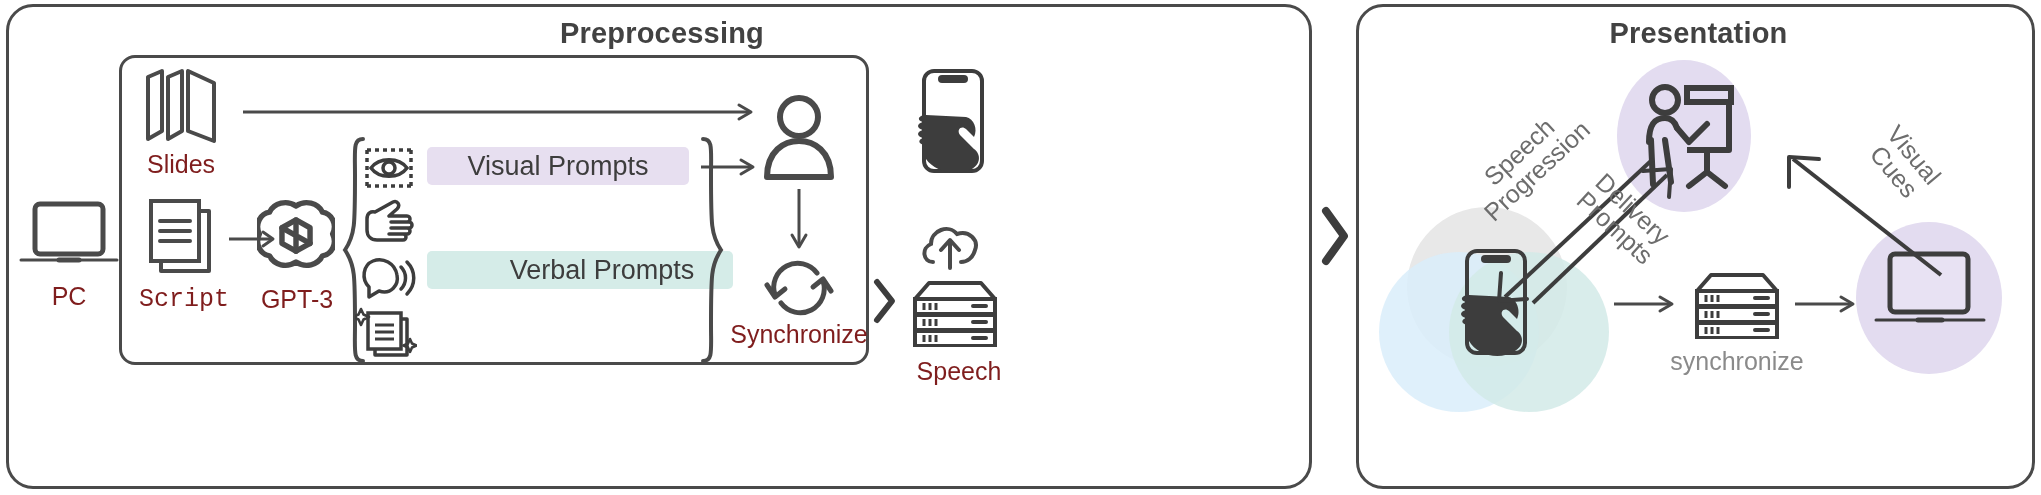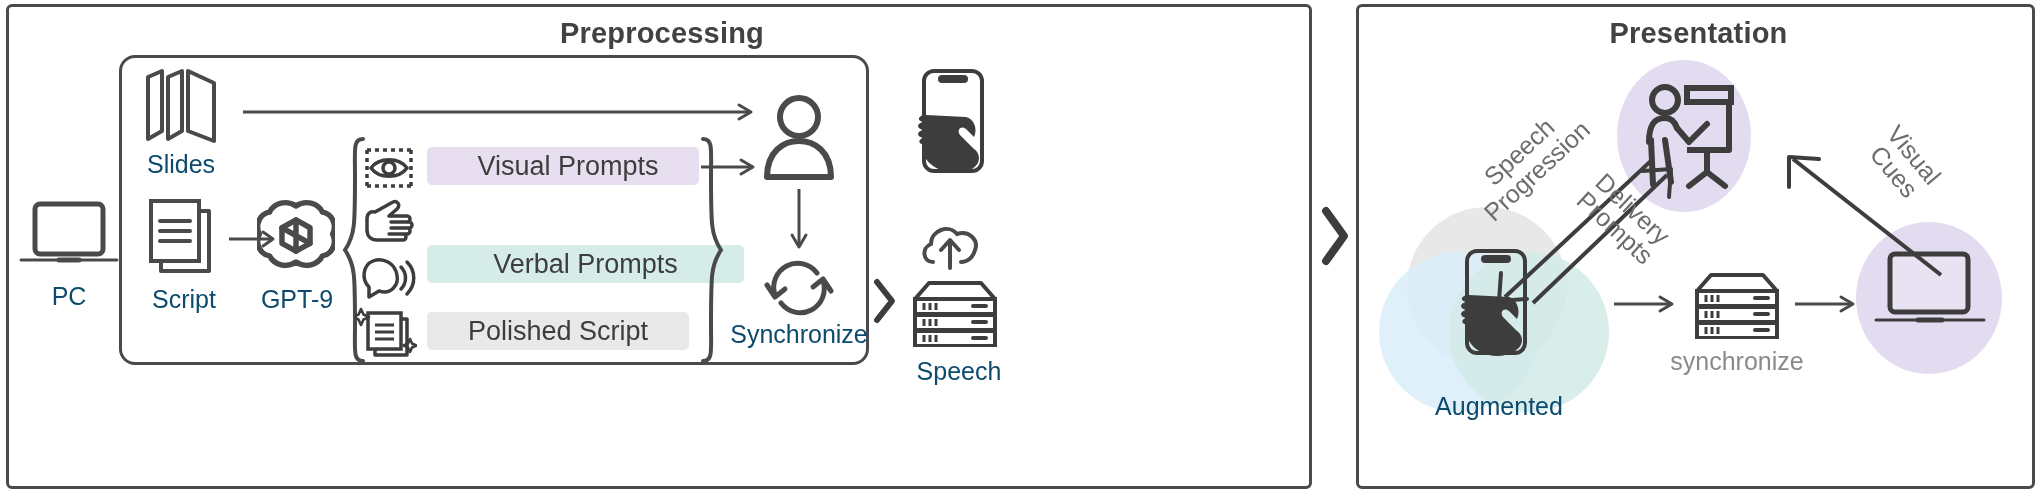--- a/index.html
+++ b/index.html
@@ -7,21 +7,21 @@
     width:2041px;height:495px;
     font-family:"Liberation Sans","DejaVu Sans",sans-serif;
     color:#414141;
     overflow:hidden;
   }
   #root{position:relative;width:2041px;height:495px;}
 
   .panel{
     position:absolute;
     border:3px solid #4a4a4a;
-    border-radius:6px;
+    border-radius:27px;
     background:#fff;
     box-sizing:border-box;
   }
   #panel-pre{left:6px;top:4px;width:1306px;height:485px;}
   #panel-pres{left:1356px;top:4px;width:679px;height:485px;}
 
   .panel-title{
     position:absolute;
     font-size:29px;
     font-weight:bold;
@@ -38,21 +38,21 @@
     left:110px;top:48px;width:750px;height:310px;
     border:3px solid #4a4a4a;
     border-radius:16px;
     box-sizing:border-box;
     background:#fff;
   }
 
   .lbl{
     position:absolute;
     font-size:25px;
-    color:#0c4a6e;
+    color:#7f1d1d;
     white-space:nowrap;
     text-align:center;
   }
 
   .badge{
     position:absolute;
     height:38px;
     line-height:38px;
     border-radius:5px;
     font-size:27px;
@@ -116,39 +116,39 @@
     </div>
     <div class="lbl" style="left:112px;top:143px;width:120px;">Slides</div>
 
     <div class="ico" style="left:138px;top:190px;">
       <svg width="72" height="82" viewBox="0 0 72 82">
         <path d="M14 14 H52 L62 14 L62 74 H14 Z" fill="none" stroke="#4a4a4a" stroke-width="4" stroke-linejoin="round"></path>
         <rect x="4" y="4" width="48" height="60" fill="#fff" stroke="#4a4a4a" stroke-width="4"></rect>
         <path d="M13 24 H43 M13 34 H43 M13 44 H43" stroke="#4a4a4a" stroke-width="4" stroke-linecap="round"></path>
       </svg>
     </div>
-    <div class="lbl" style="left:110px;top:278px;width:130px;">Script</div>
+    <div class="lbl" style="left:110px;top:278px;width:130px;font-family:Liberation Mono, monospace;">Script</div>
 
     <div class="ico" style="left:218px;top:222px;">
       <svg width="54" height="20" viewBox="0 0 54 20">
         <path d="M2 10 H44" stroke="#4a4a4a" stroke-width="3"></path>
         <path d="M36 3 L46 10 L36 17" fill="none" stroke="#4a4a4a" stroke-width="3" stroke-linecap="round" stroke-linejoin="round"></path>
       </svg>
     </div>
 
     <div class="ico" style="left:248px;top:188px;">
       <svg width="78" height="78" viewBox="0 0 100 100">
         <g fill="none" stroke="#4a4a4a" stroke-width="7" stroke-linejoin="round" stroke-linecap="round">
           <path d="M50 14 C62 6 78 10 84 22 C96 24 103 38 97 50 C103 62 96 76 84 78 C78 90 62 94 50 86 C38 94 22 90 16 78 C4 76 -3 62 3 50 C-3 38 4 24 16 22 C22 10 38 6 50 14 Z"></path>
           <path d="M50 32 L68 42 L68 62 L50 72 L32 62 L32 42 Z"></path>
           <path d="M50 32 L50 52 L68 62 M32 42 L50 52 M50 72 L50 52"></path>
         </g>
       </svg>
     </div>
-    <div class="lbl" style="left:238px;top:278px;width:100px;">GPT-9</div>
+    <div class="lbl" style="left:238px;top:278px;width:100px;">GPT-3</div>
 
     <div class="ico" style="left:332px;top:128px;">
       <svg width="28" height="230" viewBox="0 0 28 230">
         <path d="M22 4 C12 4 14 14 14 40 C14 90 14 100 4 115 C14 130 14 140 14 190 C14 216 12 226 22 226" fill="none" stroke="#4a4a4a" stroke-width="4" stroke-linecap="round"></path>
       </svg>
     </div>
 
     <div class="ico" style="left:356px;top:140px;">
       <svg width="48" height="42" viewBox="0 0 48 42">
         <path d="M2 3 H46 M2 39 H46 M2 3 V39 M46 3 V39" stroke="#3d3d3d" stroke-width="3.5" stroke-dasharray="4 4"></path>
@@ -175,23 +175,22 @@
     <div class="ico" style="left:346px;top:300px;">
       <svg width="62" height="52" viewBox="0 0 62 52">
         <path d="M20 12 H44 L52 12 L52 48 H20 Z" fill="none" stroke="#3d3d3d" stroke-width="3.5" stroke-linejoin="round"></path>
         <rect x="13" y="6" width="33" height="36" fill="#fff" stroke="#3d3d3d" stroke-width="3.5"></rect>
         <path d="M20 18 H39 M20 25 H39 M20 32 H39" stroke="#3d3d3d" stroke-width="3"></path>
         <path d="M6 2 L8.5 7.5 L14 10 L8.5 12.5 L6 18 L3.5 12.5 L-2 10 L3.5 7.5 Z" fill="none" stroke="#3d3d3d" stroke-width="2.6" stroke-linejoin="round"></path>
         <path d="M55 32 L57 36.5 L61.5 38.5 L57 40.5 L55 45 L53 40.5 L48.5 38.5 L53 36.5 Z" fill="none" stroke="#3d3d3d" stroke-width="2.6" stroke-linejoin="round"></path>
       </svg>
     </div>
 
-    <div class="badge" style="left:418px;top:140px;width:262px;background:#e7dff0;padding-left:10px;">Visual Prompts</div>
-    <div class="badge" style="left:418px;top:238px;width:317px;background:#d5ece8;">Verbal Prompts</div>
-    <div class="badge" style="left:418px;top:305px;width:262px;background:#e9e9e9;">Polished Script</div>
+    <div class="badge" style="left:418px;top:140px;width:262px;background:#e7dff0;">Visual Prompts</div>
+    <div class="badge" style="left:418px;top:244px;width:262px;background:#d5ece8;padding-left:44px;">Verbal Prompts</div>
 
     <div class="ico" style="left:688px;top:128px;">
       <svg width="28" height="230" viewBox="0 0 28 230">
         <path d="M6 4 C16 4 14 14 14 40 C14 90 14 100 24 115 C14 130 14 140 14 190 C14 216 16 226 6 226" fill="none" stroke="#4a4a4a" stroke-width="4" stroke-linecap="round"></path>
       </svg>
     </div>
 
     <div class="ico" style="left:232px;top:95px;">
       <svg width="520" height="20" viewBox="0 0 520 20">
         <path d="M2 10 H508" stroke="#4a4a4a" stroke-width="3"></path>
@@ -301,21 +300,20 @@
       <svg width="92" height="122" viewBox="0 0 92 122">
         <rect x="20" y="4" width="58" height="102" rx="10" fill="none" stroke="#3d3d3d" stroke-width="4"></rect>
         <path d="M38 8 H60 A3 3 0 0 1 60 16 H38 A3 3 0 0 1 38 8 Z" fill="#3d3d3d"></path>
         <path d="M38 92 H58" stroke="#3d3d3d" stroke-width="5" stroke-linecap="round"></path>
         <path d="M22 48 C14 48 12 54 20 55 C12 56 12 62 20 63 C12 64 12 70 20 71 C13 72 14 78 22 78
                  L22 94 C30 108 52 114 68 104 C78 98 76 88 70 84 L56 70 C52 64 58 60 62 64 L70 72
                  C74 64 70 52 62 50 Z" fill="#3d3d3d"></path>
       </svg>
     </div>
 
-    <div class="lbl" style="left:30px;top:385px;width:220px;">Augmented</div>
 
     <div class="ico" style="left:330px;top:262px;">
       <svg width="96" height="70" viewBox="0 0 96 70">
         <path d="M8 22 L22 6 H74 L88 22" fill="none" stroke="#3d3d3d" stroke-width="4" stroke-linejoin="round"></path>
         <rect x="8" y="22" width="80" height="15" fill="none" stroke="#3d3d3d" stroke-width="4"></rect>
         <rect x="8" y="38" width="80" height="15" fill="none" stroke="#3d3d3d" stroke-width="4"></rect>
         <rect x="8" y="54" width="80" height="15" fill="none" stroke="#3d3d3d" stroke-width="4"></rect>
         <path d="M17 26 V33 M23 26 V33 M29 26 V33" stroke="#3d3d3d" stroke-width="3"></path>
         <path d="M17 42 V49 M23 42 V49 M29 42 V49" stroke="#3d3d3d" stroke-width="3"></path>
         <path d="M17 58 V65 M23 58 V65 M29 58 V65" stroke="#3d3d3d" stroke-width="3"></path>

